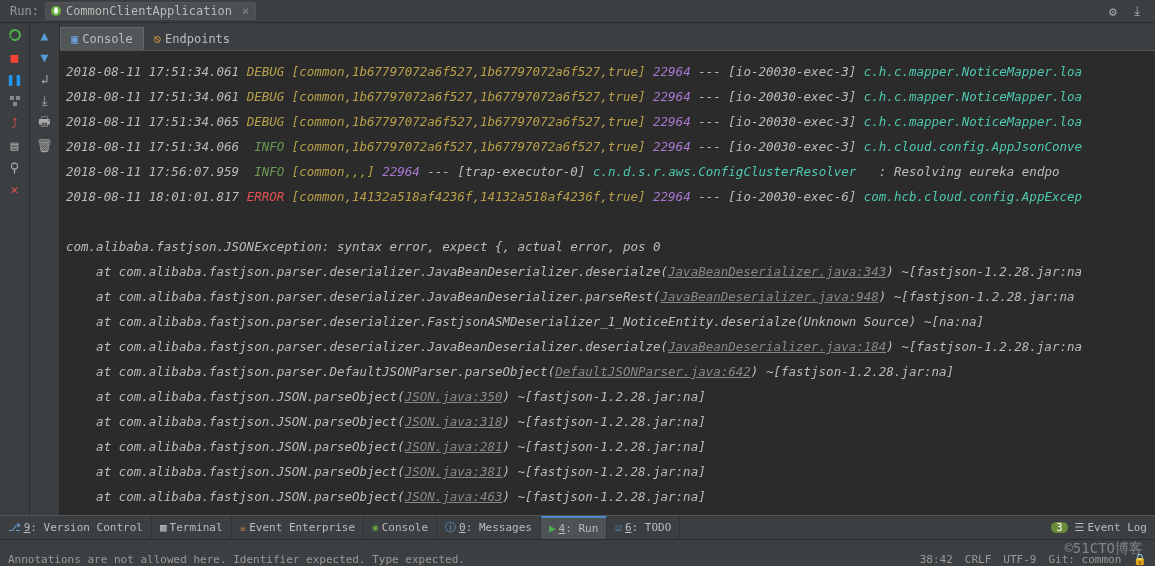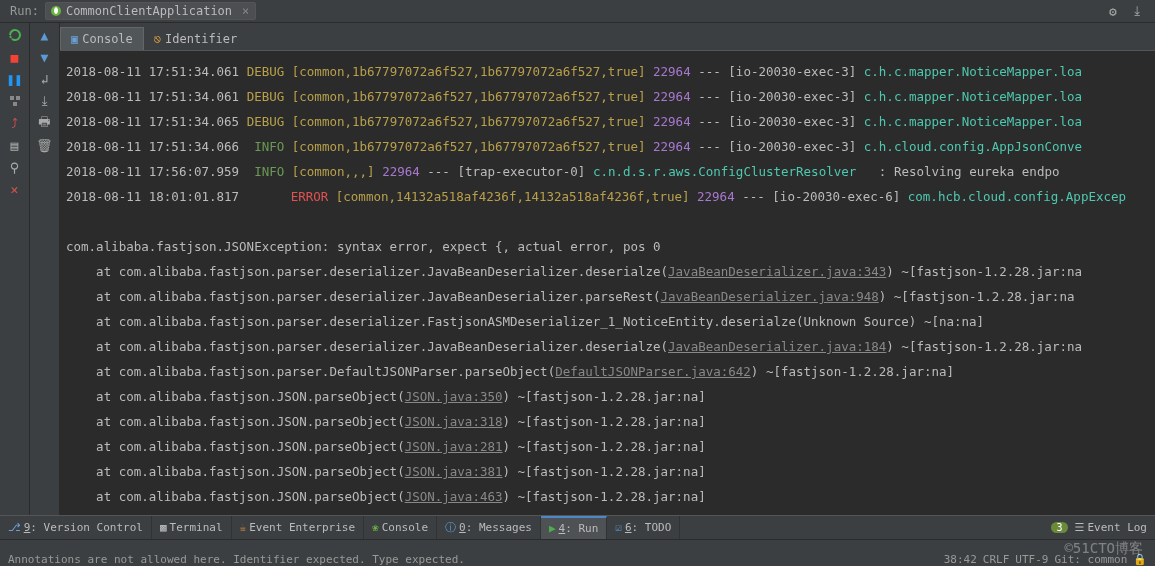--- a/index.html
+++ b/index.html
@@ -16,41 +16,41 @@
   .gicon{width:16px;height:16px;display:flex;align-items:center;justify-content:center;cursor:pointer;color:#aaa;font-size:13px;}
   .gicon.green{color:#4caf50;}
   .gicon.red{color:#f44336;}
   .gicon.blue{color:#2196f3;}
   .gicon svg{pointer-events:none;}
   .content-col{flex:1;display:flex;flex-direction:column;background:#2b2b2b;min-width:0;}
   .tab-strip{height:28px;background:#3c3f41;display:flex;align-items:flex-end;border-bottom:1px solid #555;}
   .tab{padding:4px 10px;color:#bbb;display:flex;align-items:center;gap:4px;cursor:pointer;}
   .tab.active{background:#515658;border:1px solid #666;border-bottom:none;}
   .console{flex:1;background:#2b2b2b;color:#bbbbbb;font-size:12.5px;line-height:25px;overflow:hidden;white-space:pre;padding:8px 4px 0 6px;font-family:Consolas,Monaco,monospace;}
-  .log-line{white-space:pre;}
+  .log-line{white-space:pre;font-style:italic;}
   .ts{color:#bbbbbb;}
   .DEBUG{color:#b8a04a;}
   .INFO{color:#6a9955;}
-  .ERROR{color:#e05252;margin-left:44px;}
+  .ERROR{color:#e05252;}
   .ctx{color:#b8a04a;}
   .pid{color:#a878d0;}
   .dash{color:#bbbbbb;}
   .thread{color:#bbbbbb;}
   .class-cyan{color:#4ec9b0;}
   .msg{color:#bbbbbb;}
   .link{color:#888;text-decoration:underline;}
   .stack{color:#bbbbbb;}
   .bottom-bar{height:24px;background:#3c3f41;border-top:1px solid #555;display:flex;align-items:center;font-size:11px;}
   .tool-btn{display:flex;align-items:center;gap:3px;padding:0 8px;height:100%;cursor:pointer;color:#bbb;border-right:1px solid #323232;}
   .tool-btn.active{background:#4e5254;border-top:2px solid #4a88c7;}
   .num-underline{text-decoration:underline;}
   .spacer{flex:1;}
   .badge{background:#6a8a3a;color:#fff;border-radius:8px;padding:0 5px;font-size:10px;margin-right:4px;}
   .status-bar{height:40px;background:#3c3f41;border-top:1px solid #2b2b2b;display:flex;align-items:center;font-size:11px;padding:0 8px;color:#999;}
-  .status-right{margin-left:auto;display:flex;gap:6px;align-items:center;}
+  .status-right{margin-left:auto;display:flex;gap:12px;align-items:center;}
   .watermark{position:absolute;right:12px;bottom:8px;color:rgba(255,255,255,.35);font-size:14px;pointer-events:none;}
   .lock{color:#aaa;}
 </style>
 </head>
 <body>
 
 <div class="top-bar">
   <span class="run-label">Run:</span>
   <div class="run-config">
     <span class="config-icon">
@@ -102,21 +102,21 @@
   </div>
 
   <div class="content-col">
     <div class="tab-strip">
       <div class="tab active">
         <span style="color:#6aa0d8">▣</span>
         <span>Console</span>
       </div>
       <div class="tab">
         <span style="color:#e8a33d">⎋</span>
-        <span>Identifier</span>
+        <span>Endpoints</span>
       </div>
     </div>
     <div class="console" id="console"><div class="log-line"><span class="ts">2018-08-11 17:51:34.061</span> <span class="DEBUG">DEBUG</span> <span class="ctx">[common,1b67797072a6f527,1b67797072a6f527,true]</span> <span class="pid">22964</span> <span class="dash">---</span> <span class="thread">[io-20030-exec-3]</span> <span class="class-cyan">c.h.c.mapper.NoticeMapper.loa</span></div><div class="log-line"><span class="ts">2018-08-11 17:51:34.061</span> <span class="DEBUG">DEBUG</span> <span class="ctx">[common,1b67797072a6f527,1b67797072a6f527,true]</span> <span class="pid">22964</span> <span class="dash">---</span> <span class="thread">[io-20030-exec-3]</span> <span class="class-cyan">c.h.c.mapper.NoticeMapper.loa</span></div><div class="log-line"><span class="ts">2018-08-11 17:51:34.065</span> <span class="DEBUG">DEBUG</span> <span class="ctx">[common,1b67797072a6f527,1b67797072a6f527,true]</span> <span class="pid">22964</span> <span class="dash">---</span> <span class="thread">[io-20030-exec-3]</span> <span class="class-cyan">c.h.c.mapper.NoticeMapper.loa</span></div><div class="log-line"><span class="ts">2018-08-11 17:51:34.066</span> <span class="INFO"> INFO</span> <span class="ctx">[common,1b67797072a6f527,1b67797072a6f527,true]</span> <span class="pid">22964</span> <span class="dash">---</span> <span class="thread">[io-20030-exec-3]</span> <span class="class-cyan">c.h.cloud.config.AppJsonConve</span></div><div class="log-line"><span class="ts">2018-08-11 17:56:07.959</span> <span class="INFO"> INFO</span> <span class="ctx">[common,,,]</span> <span class="pid">22964</span> <span class="dash">---</span> <span class="thread">[trap-executor-0]</span> <span class="class-cyan">c.n.d.s.r.aws.ConfigClusterResolver</span><span class="msg">   : Resolving eureka endpo</span></div><div class="log-line"><span class="ts">2018-08-11 18:01:01.817</span> <span class="ERROR">ERROR</span> <span class="ctx">[common,14132a518af4236f,14132a518af4236f,true]</span> <span class="pid">22964</span> <span class="dash">---</span> <span class="thread">[io-20030-exec-6]</span> <span class="class-cyan">com.hcb.cloud.config.AppExcep</span></div><div class="log-line">&nbsp;</div><div class="log-line stack">com.alibaba.fastjson.JSONException: syntax error, expect {, actual error, pos 0</div><div class="log-line stack">    at com.alibaba.fastjson.parser.deserializer.JavaBeanDeserializer.deserialze(<span class="link">JavaBeanDeserializer.java:343</span>) ~[fastjson-1.2.28.jar:na</div><div class="log-line stack">    at com.alibaba.fastjson.parser.deserializer.JavaBeanDeserializer.parseRest(<span class="link">JavaBeanDeserializer.java:948</span>) ~[fastjson-1.2.28.jar:na</div><div class="log-line stack">    at com.alibaba.fastjson.parser.deserializer.FastjsonASMDeserializer_1_NoticeEntity.deserialze(Unknown Source) ~[na:na]</div><div class="log-line stack">    at com.alibaba.fastjson.parser.deserializer.JavaBeanDeserializer.deserialze(<span class="link">JavaBeanDeserializer.java:184</span>) ~[fastjson-1.2.28.jar:na</div><div class="log-line stack">    at com.alibaba.fastjson.parser.DefaultJSONParser.parseObject(<span class="link">DefaultJSONParser.java:642</span>) ~[fastjson-1.2.28.jar:na]</div><div class="log-line stack">    at com.alibaba.fastjson.JSON.parseObject(<span class="link">JSON.java:350</span>) ~[fastjson-1.2.28.jar:na]</div><div class="log-line stack">    at com.alibaba.fastjson.JSON.parseObject(<span class="link">JSON.java:318</span>) ~[fastjson-1.2.28.jar:na]</div><div class="log-line stack">    at com.alibaba.fastjson.JSON.parseObject(<span class="link">JSON.java:281</span>) ~[fastjson-1.2.28.jar:na]</div><div class="log-line stack">    at com.alibaba.fastjson.JSON.parseObject(<span class="link">JSON.java:381</span>) ~[fastjson-1.2.28.jar:na]</div><div class="log-line stack">    at com.alibaba.fastjson.JSON.parseObject(<span class="link">JSON.java:463</span>) ~[fastjson-1.2.28.jar:na]</div></div>
   </div>
 </div>
 
 <div class="bottom-bar">
   <div class="tool-btn">
     <span style="color:#6aa0d8">⎇</span>
     <span><span class="num-underline">9</span><span>: Version Control</span></span>

